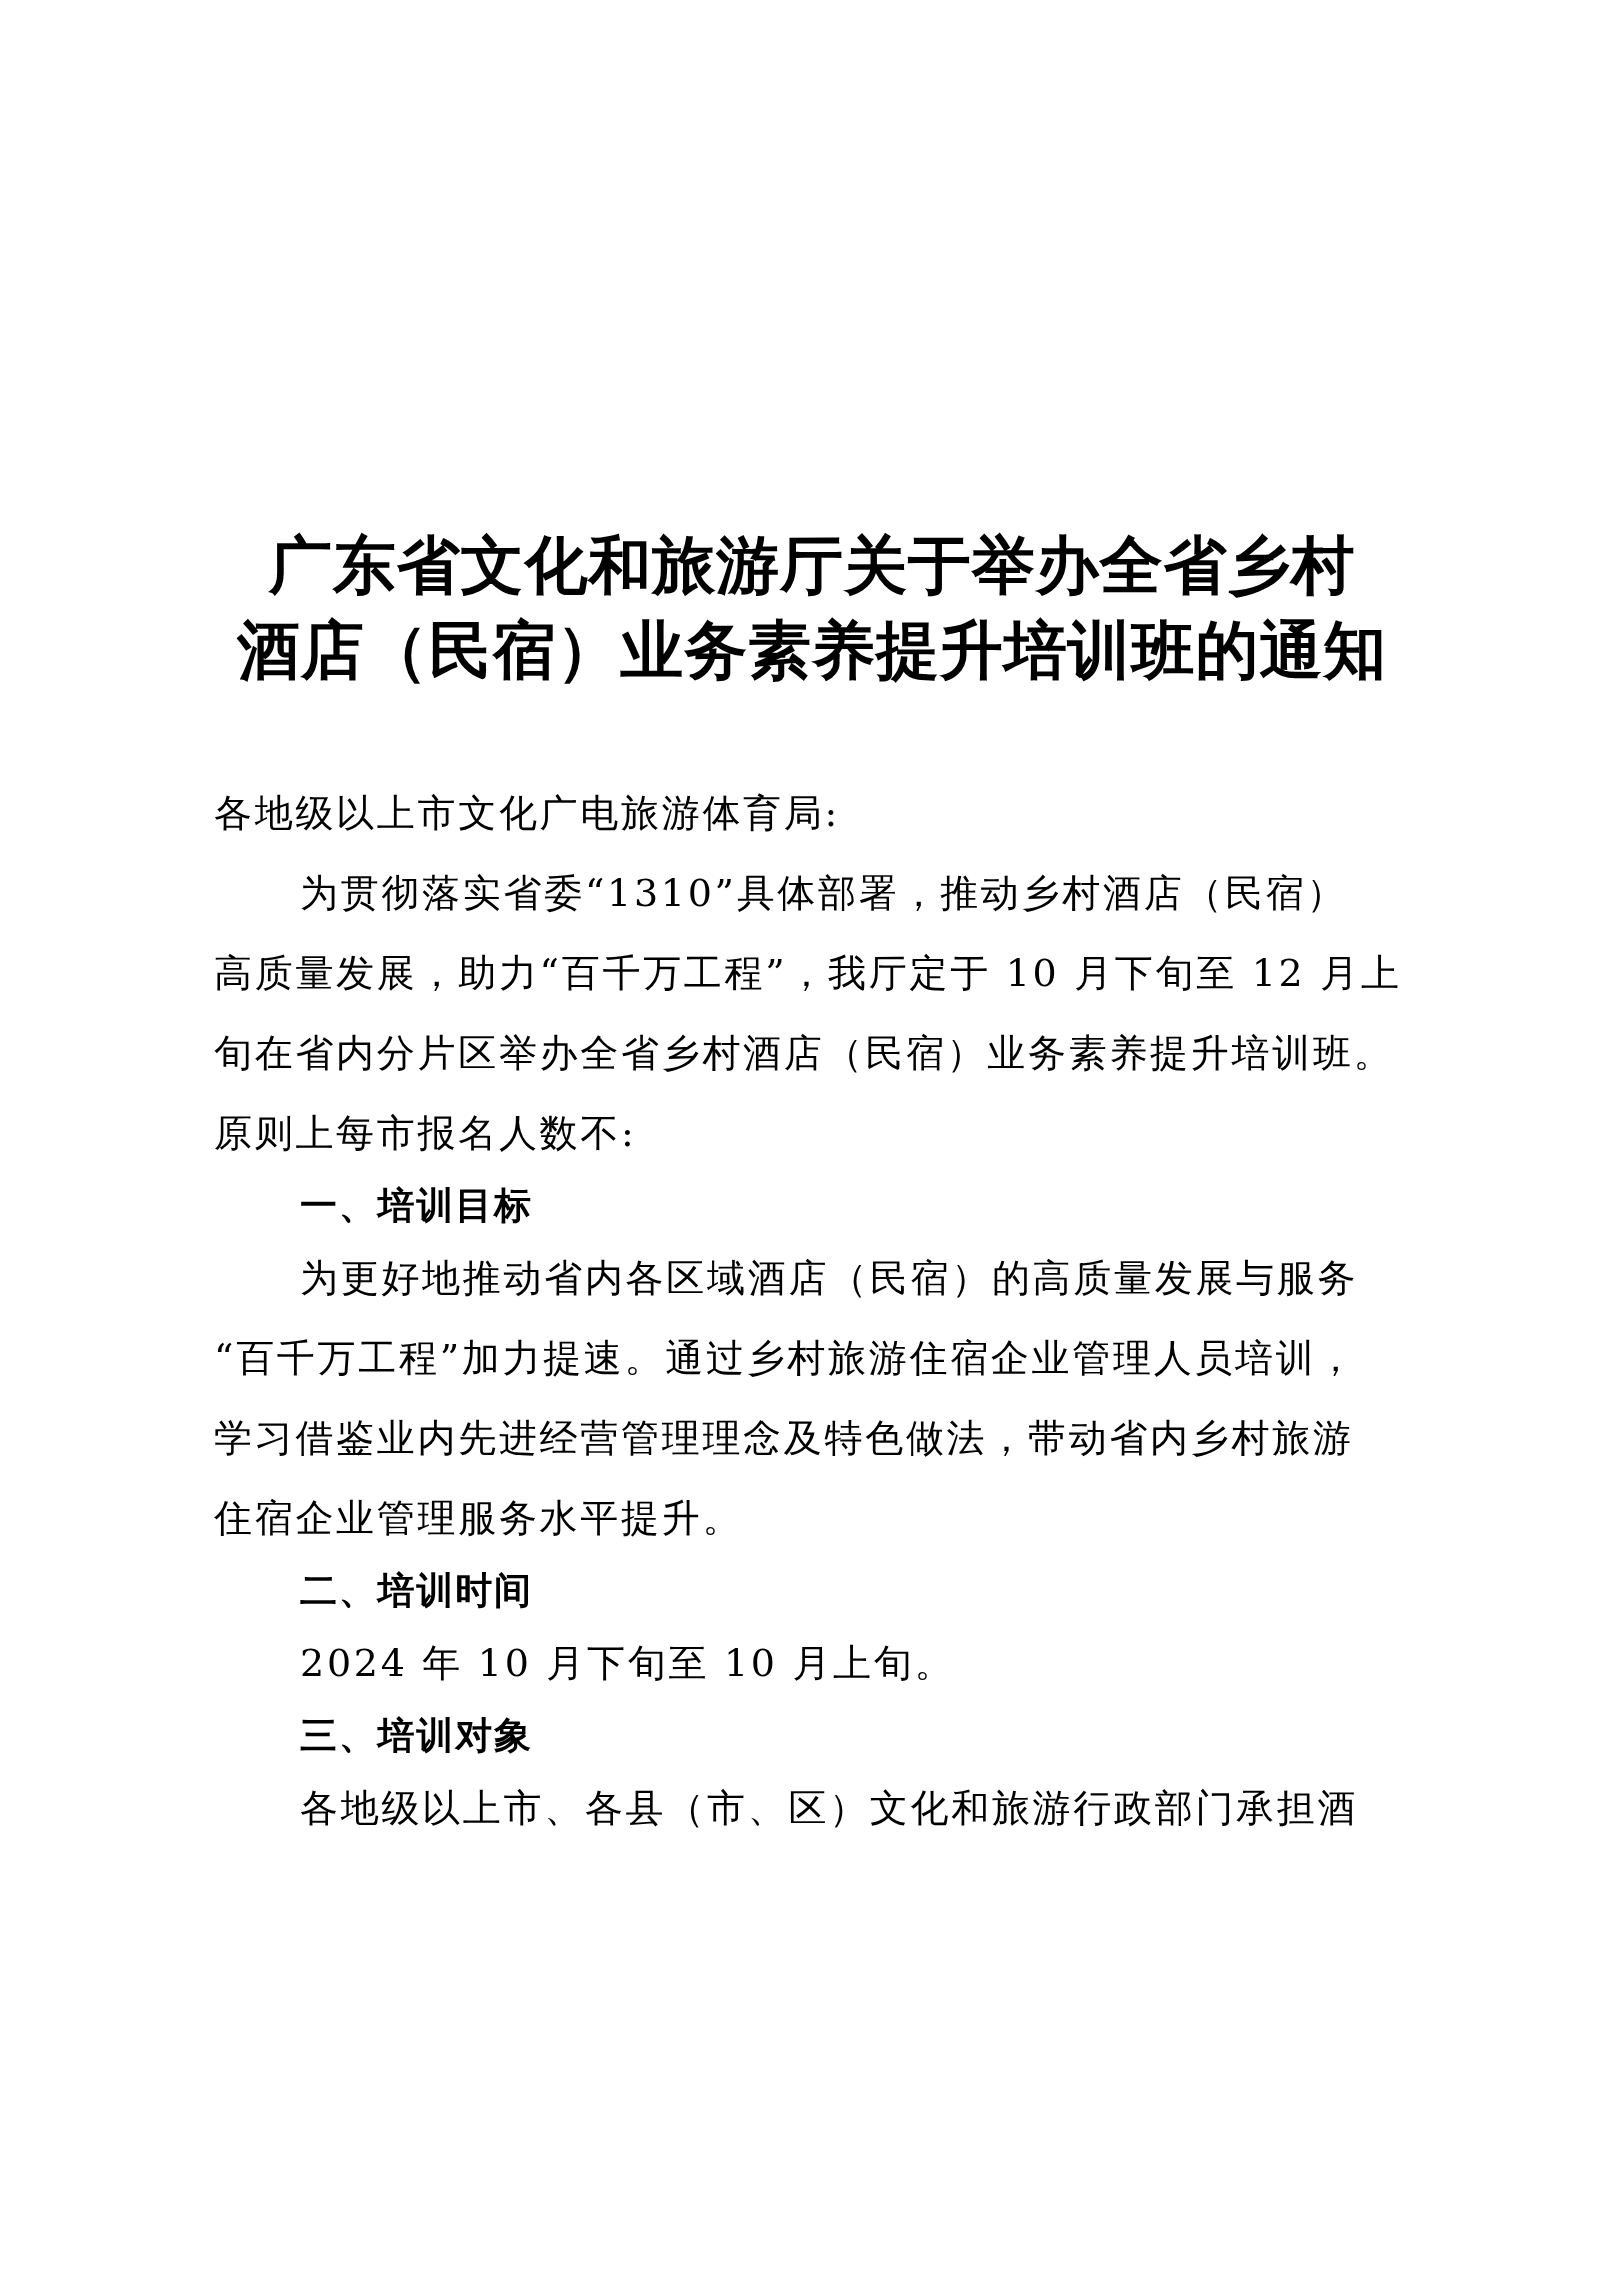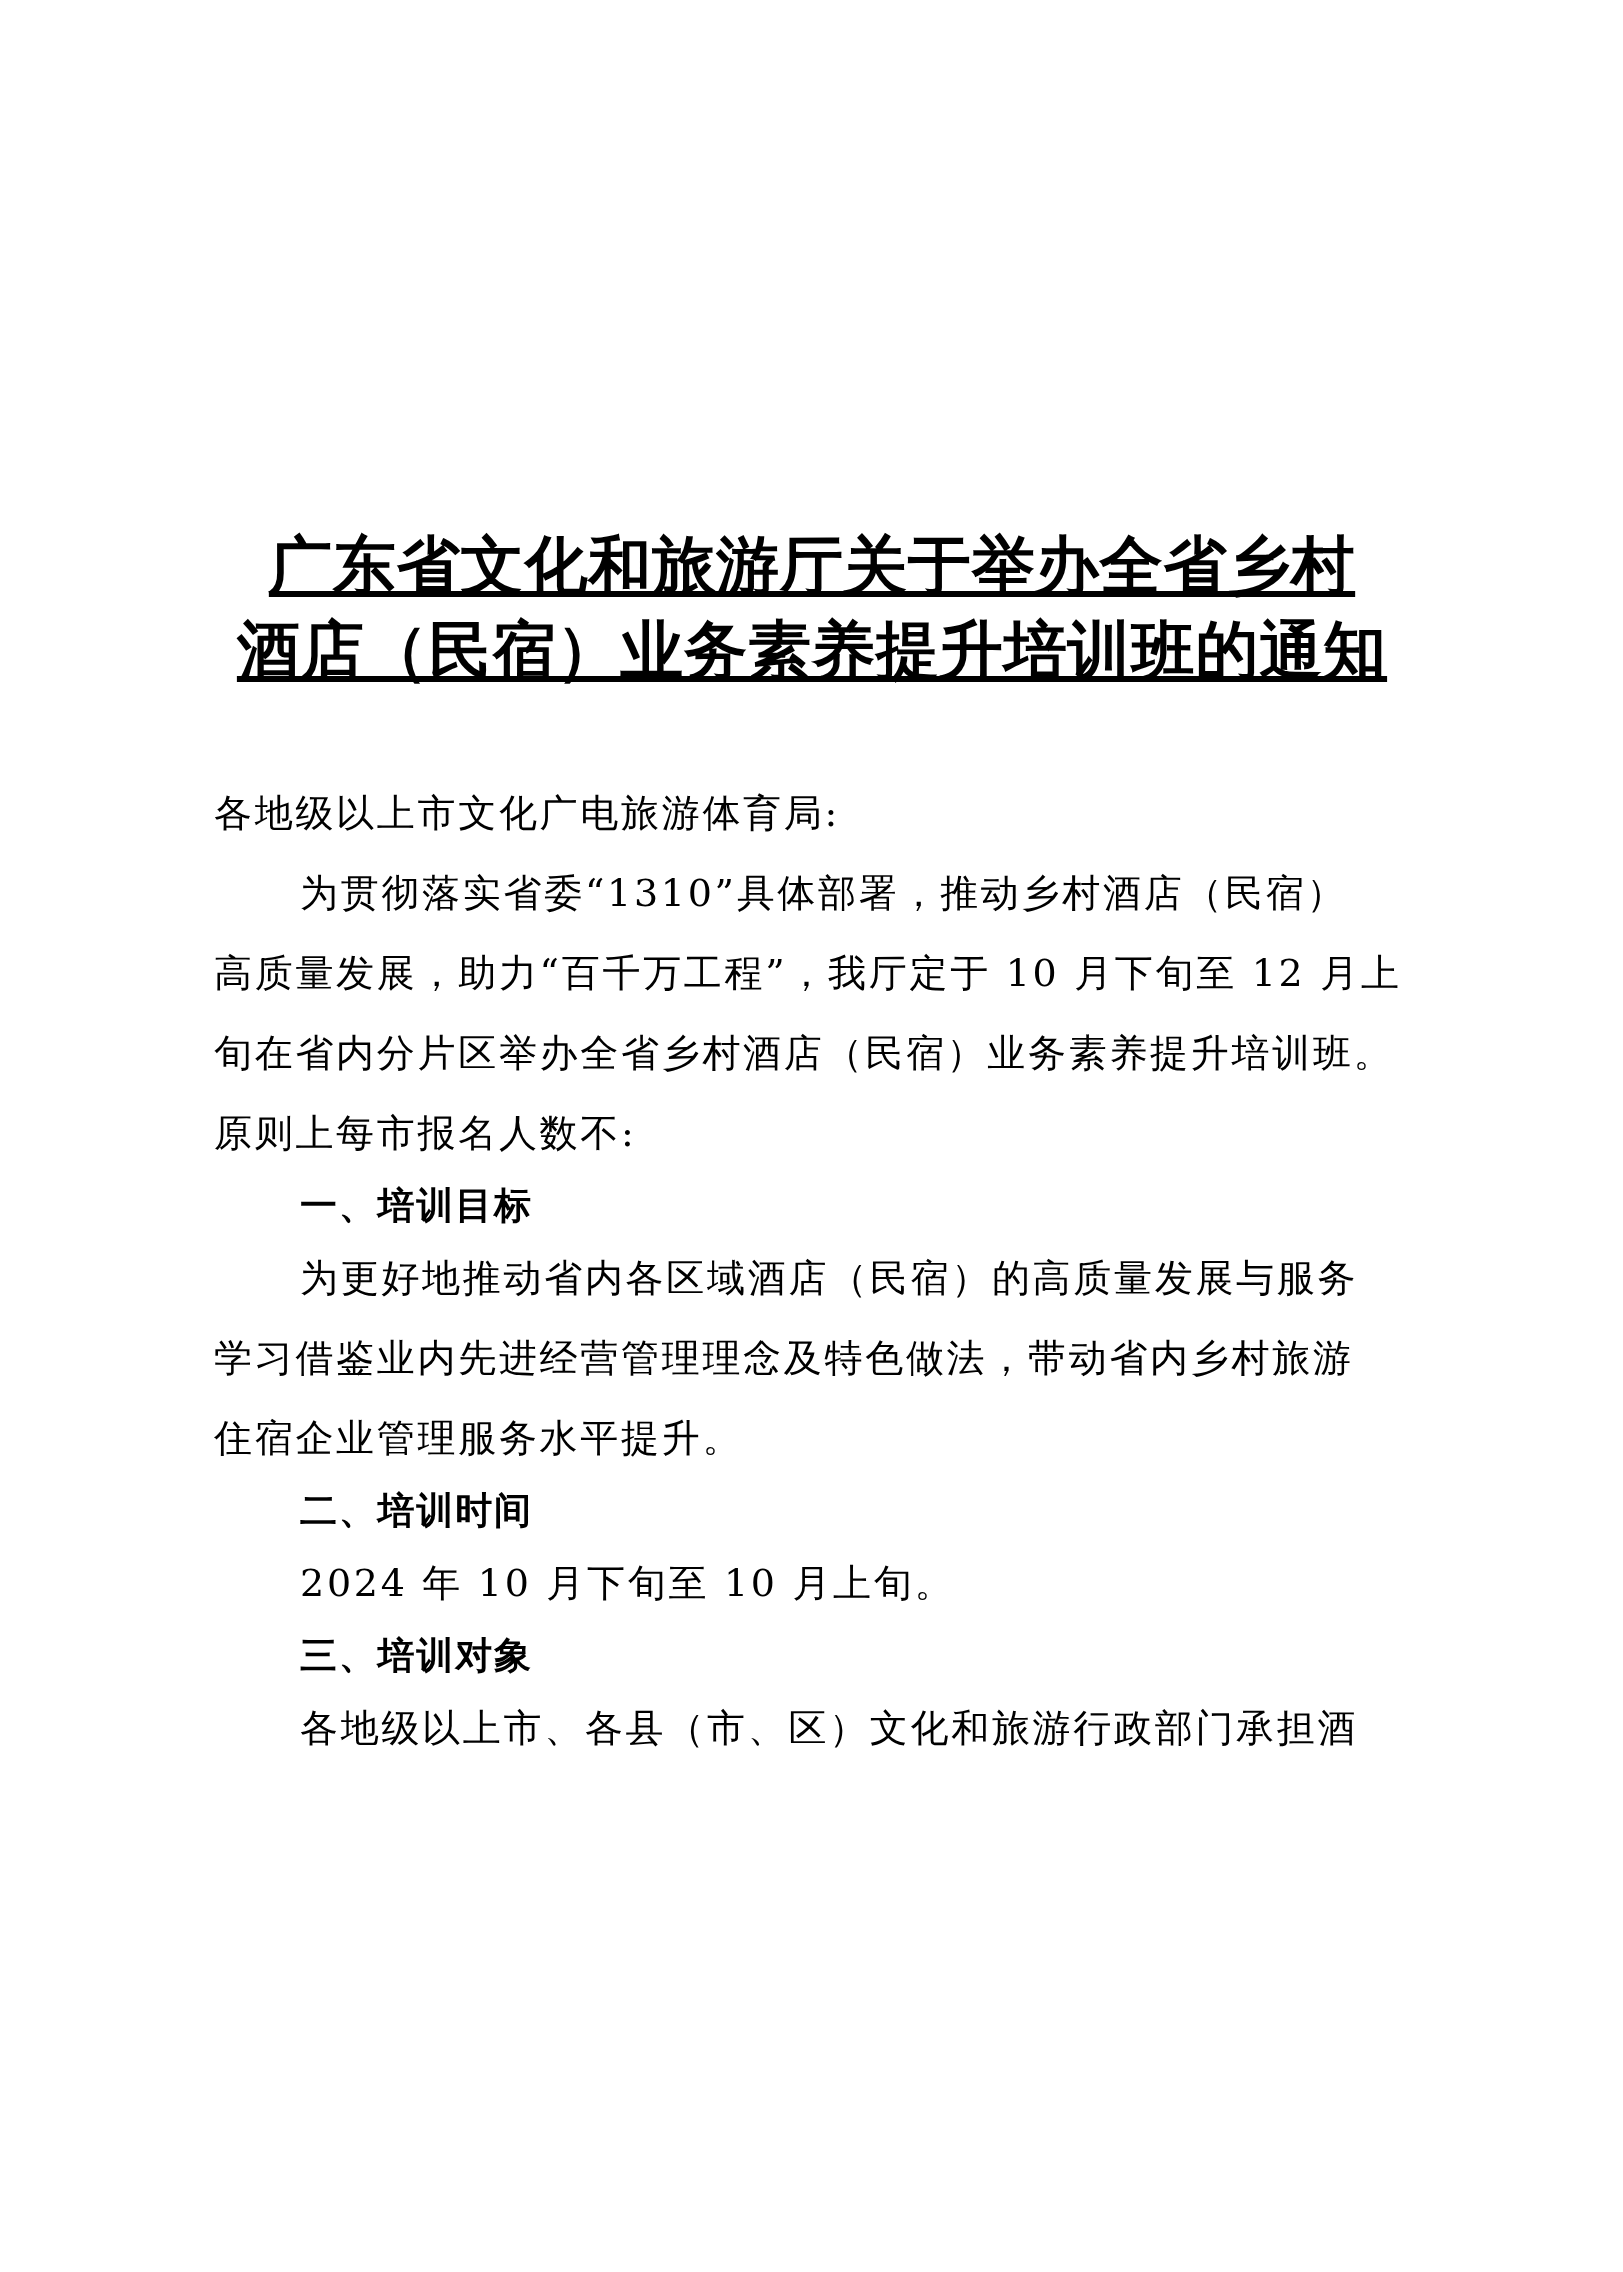--- a/index.html
+++ b/index.html
@@ -28,21 +28,20 @@
       text-align: center;
       font-family: "DejaVu Serif", "Liberation Serif", serif;
       font-weight: bold;
       font-size: 63px;
       line-height: 85px;
       letter-spacing: 0.9px;
     }
     .title .line {
       display: block;
       white-space: nowrap;
-      text-decoration: underline;
     }
     .body-text {
       position: absolute;
       left: 214px;
       width: 1218px;
       top: 773px;
       font-family: "DejaVu Serif", "Liberation Serif", serif;
       font-size: 38px;
       line-height: 80px;
       text-align: justify;
@@ -81,20 +80,21 @@
   <div class="body-text">
     <span class="line-row">各地级以上市文化广电旅游体育局:</span>
 
     <span class="line-row indent">为贯彻落实省委“1310”具体部署，推动乡村酒店（民宿）</span>
     <span class="line-row">高质量发展，助力“百千万工程”，我厅定于 10 月下旬至 12 月上</span>
     <span class="line-row">旬在省内分片区举办全省乡村酒店（民宿）业务素养提升培训班。</span>
     <span class="line-row">原则上每市报名人数不:</span>
 
     <span class="heading">一、培训目标</span>
     <span class="line-row indent">为更好地推动省内各区域酒店（民宿）的高质量发展与服务</span>
+    <span class="line-row">“百千万工程”加力提速。通过乡村旅游住宿企业管理人员培训，</span>
     <span class="line-row">学习借鉴业内先进经营管理理念及特色做法，带动省内乡村旅游</span>
     <span class="line-row">住宿企业管理服务水平提升。</span>
 
     <span class="heading">二、培训时间</span>
     <span class="line-row indent">2024 年 10 月下旬至 10 月上旬。</span>
 
     <span class="heading">三、培训对象</span>
     <span class="line-row indent">各地级以上市、各县（市、区）文化和旅游行政部门承担酒</span>
   </div>
 

